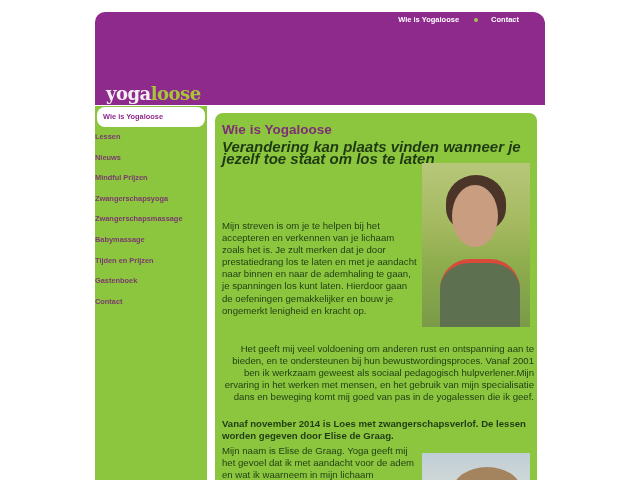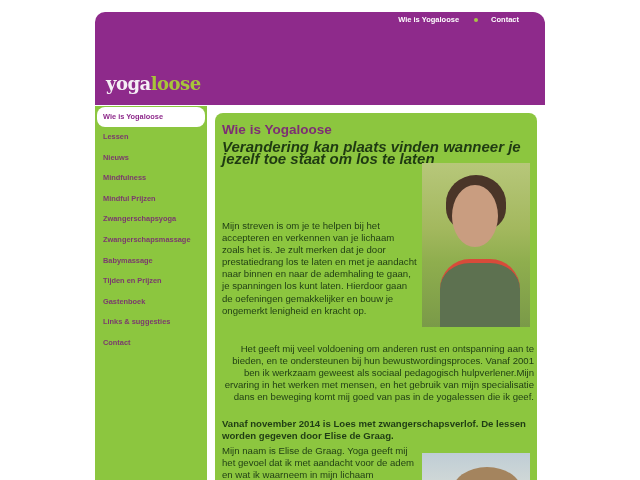--- a/index.html
+++ b/index.html
@@ -1,26 +1,26 @@
 <!DOCTYPE html>
 <html><head>
 <meta charset="utf-8">
 <style>
   html, body { margin:0; padding:0; background:#ffffff; }
   body { width:640px; height:480px; overflow:hidden; position:relative; font-family:"Liberation Sans", sans-serif; }
   .header { position:absolute; left:95px; top:12px; width:450px; height:93px; background:#8e2a8b; border-radius:10px 12px 0 0; }
   .topnav { position:absolute; right:26px; top:3px; font-size:7.5px; font-weight:bold; color:#fff; display:flex; align-items:center; }
   .topnav a { color:#fff; text-decoration:none; }
   .topnav .dot { display:inline-block; width:4px; height:4px; border-radius:50%; background:#a8c24a; margin:0 13px 0 15px; }
-  .logo { position:absolute; left:11px; top:61px; font-family:"DejaVu Serif", serif; font-weight:bold; font-size:18px; letter-spacing:-0.5px; }
+  .logo { position:absolute; left:11px; top:71px; font-family:"DejaVu Serif", serif; font-weight:bold; font-size:18px; letter-spacing:-0.5px; }
   .logo .a { color:#f5eef5; }
   .logo .b { color:#a8c43a; }
   .sidebar { position:absolute; left:95px; top:106px; width:112px; height:374px; background:#8cc63f; }
   .sidebar ul { list-style:none; margin:0; padding:0; }
-  .sidebar li { height:20.6px; line-height:20.6px; font-size:7.4px; font-weight:bold; color:#7b3a6e; padding-left:8px; }
+  .sidebar li { height:20.6px; line-height:20.6px; font-size:7.4px; font-weight:bold; color:#7b3a6e; padding-left:0; }
   .sidebar li.active { background:#fff; color:#8e2a8b; border-radius:8px; margin:1px 2px 0 2px; height:20px; line-height:20px; padding-left:6px; }
   .main { position:absolute; left:215px; top:113px; width:322px; height:380px; background:#8cc63f; border-radius:8px 8px 0 0; }
   .main h1 { position:absolute; left:7px; top:9px; margin:0; font-size:13.5px; color:#7d2e74; font-weight:bold; }
   .sub { position:absolute; left:7px; top:28px; width:310px; margin:0; font-size:15px; font-style:italic; font-weight:bold; color:#1f3a12; line-height:12px; }
   .p { position:absolute; left:7px; margin:0; font-size:9.6px; color:#1f3d14; line-height:12.1px; }
   .bold { font-weight:bold; }
   .photo1 { position:absolute; left:207px; top:50px; width:108px; height:164px; background:linear-gradient(180deg,#b7c77a 0%,#a3b85e 40%,#8fae4e 60%,#7a9a48 100%); overflow:hidden; }
   .photo1 .face { position:absolute; left:30px; top:22px; width:46px; height:62px; border-radius:50%; background:#c99d80; }
   .photo1 .hair { position:absolute; left:24px; top:12px; width:60px; height:56px; border-radius:50% 50% 40% 40%; background:#4a3528; }
   .photo1 .body { position:absolute; left:18px; top:96px; width:80px; height:70px; border-radius:30px 30px 0 0; background:#5d7150; border-top:4px solid #d84b3a; }
@@ -39,28 +39,26 @@
   <div class="logo">
     <span class="a">yoga</span><span class="b">loose</span>
   </div>
 </div>
 
 <div class="sidebar">
   <ul>
     <li class="active">Wie is Yogaloose</li>
     <li>Lessen</li>
     <li>Nieuws</li>
-    <li>Mindfulness</li>
     <li>Mindful Prijzen</li>
     <li>Zwangerschapsyoga</li>
     <li>Zwangerschapsmassage</li>
     <li>Babymassage</li>
     <li>Tijden en Prijzen</li>
     <li>Gastenboek</li>
-    <li>Links &amp; suggesties</li>
     <li>Contact</li>
   </ul>
 </div>
 
 <div class="main">
   <h1>Wie is Yogaloose</h1>
   <p class="sub">Verandering kan plaats vinden wanneer je jezelf toe staat om los te laten</p>
   <div class="photo1">
     <div class="hair"></div>
     <div class="face"></div>

